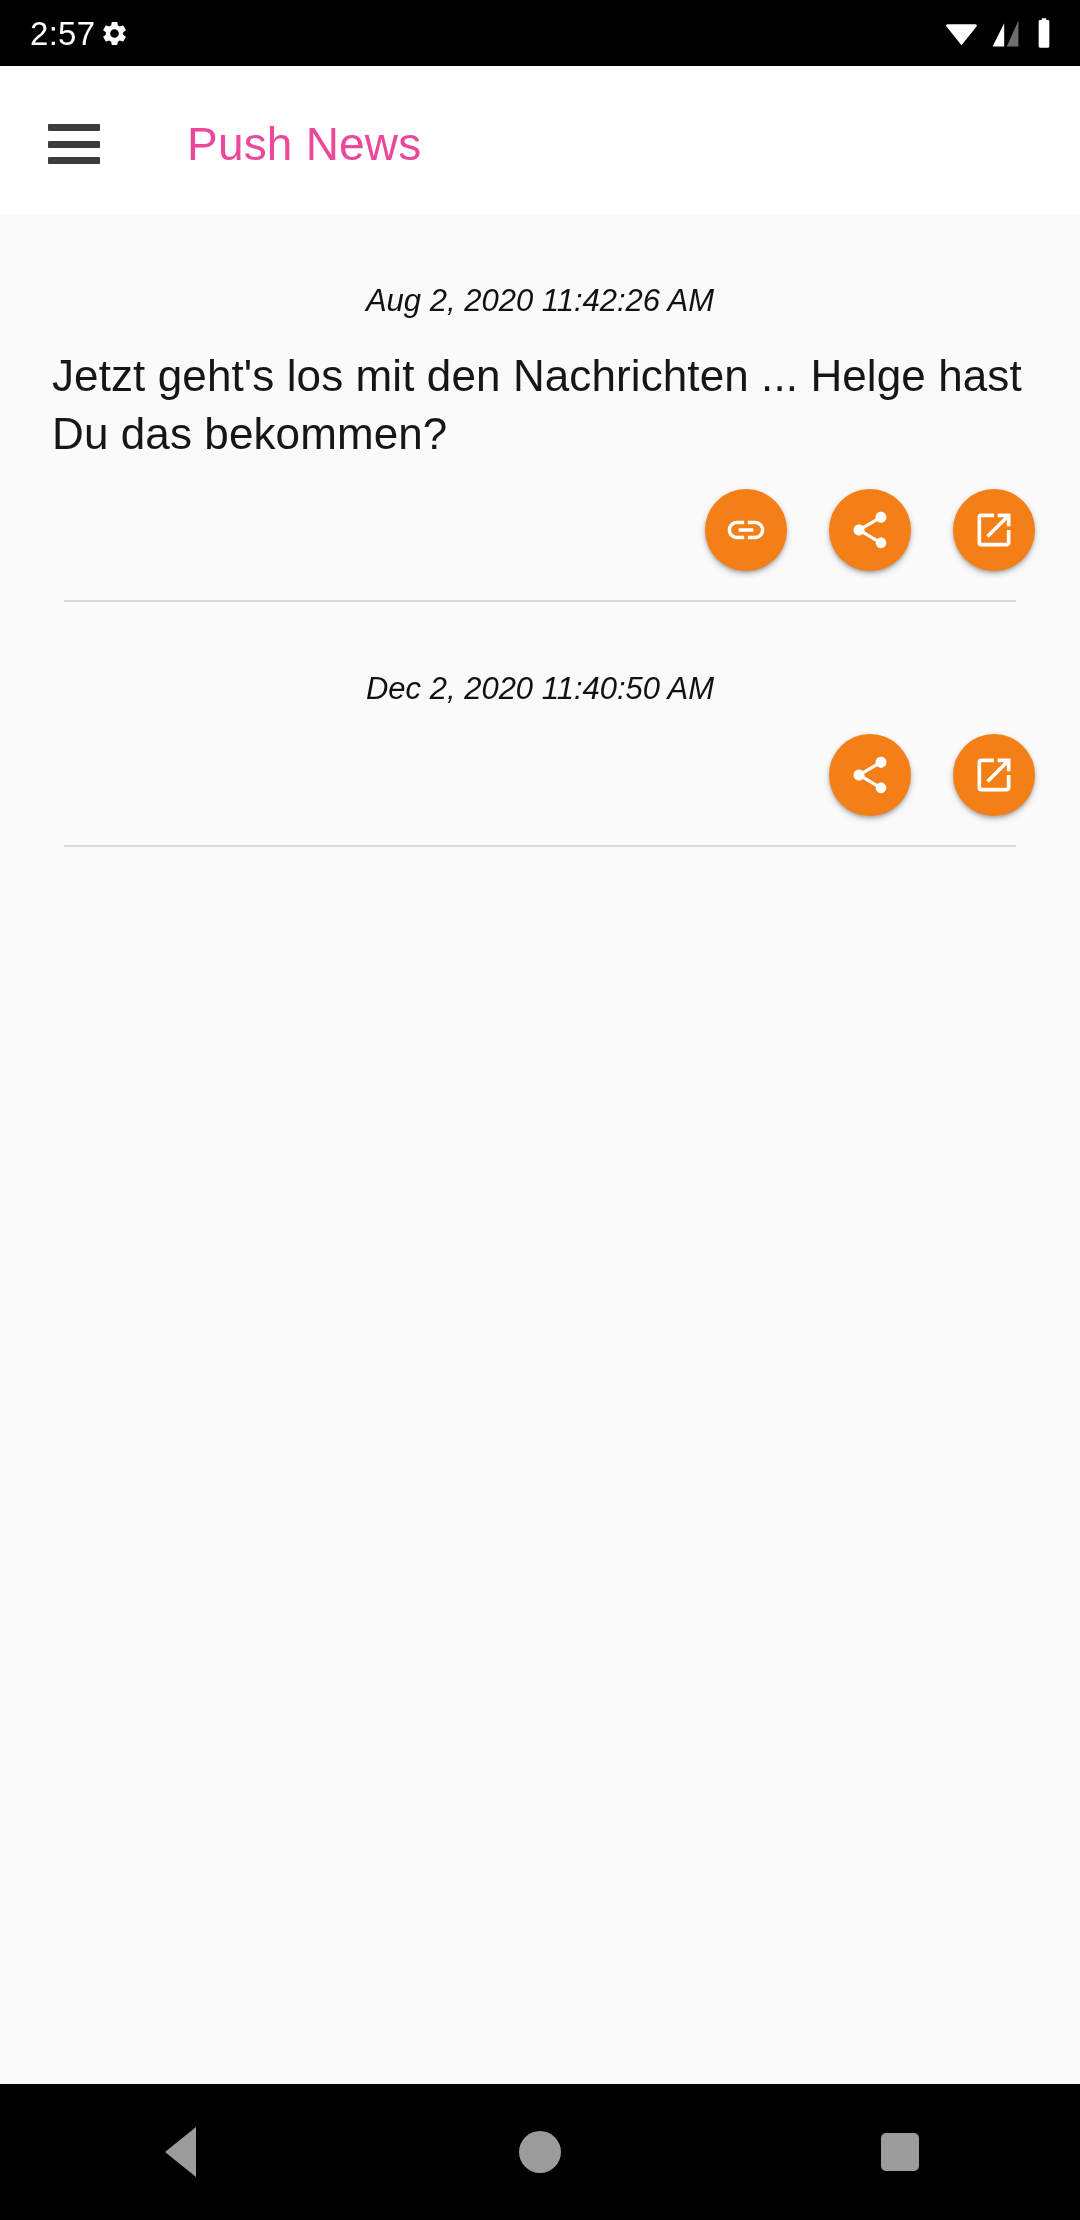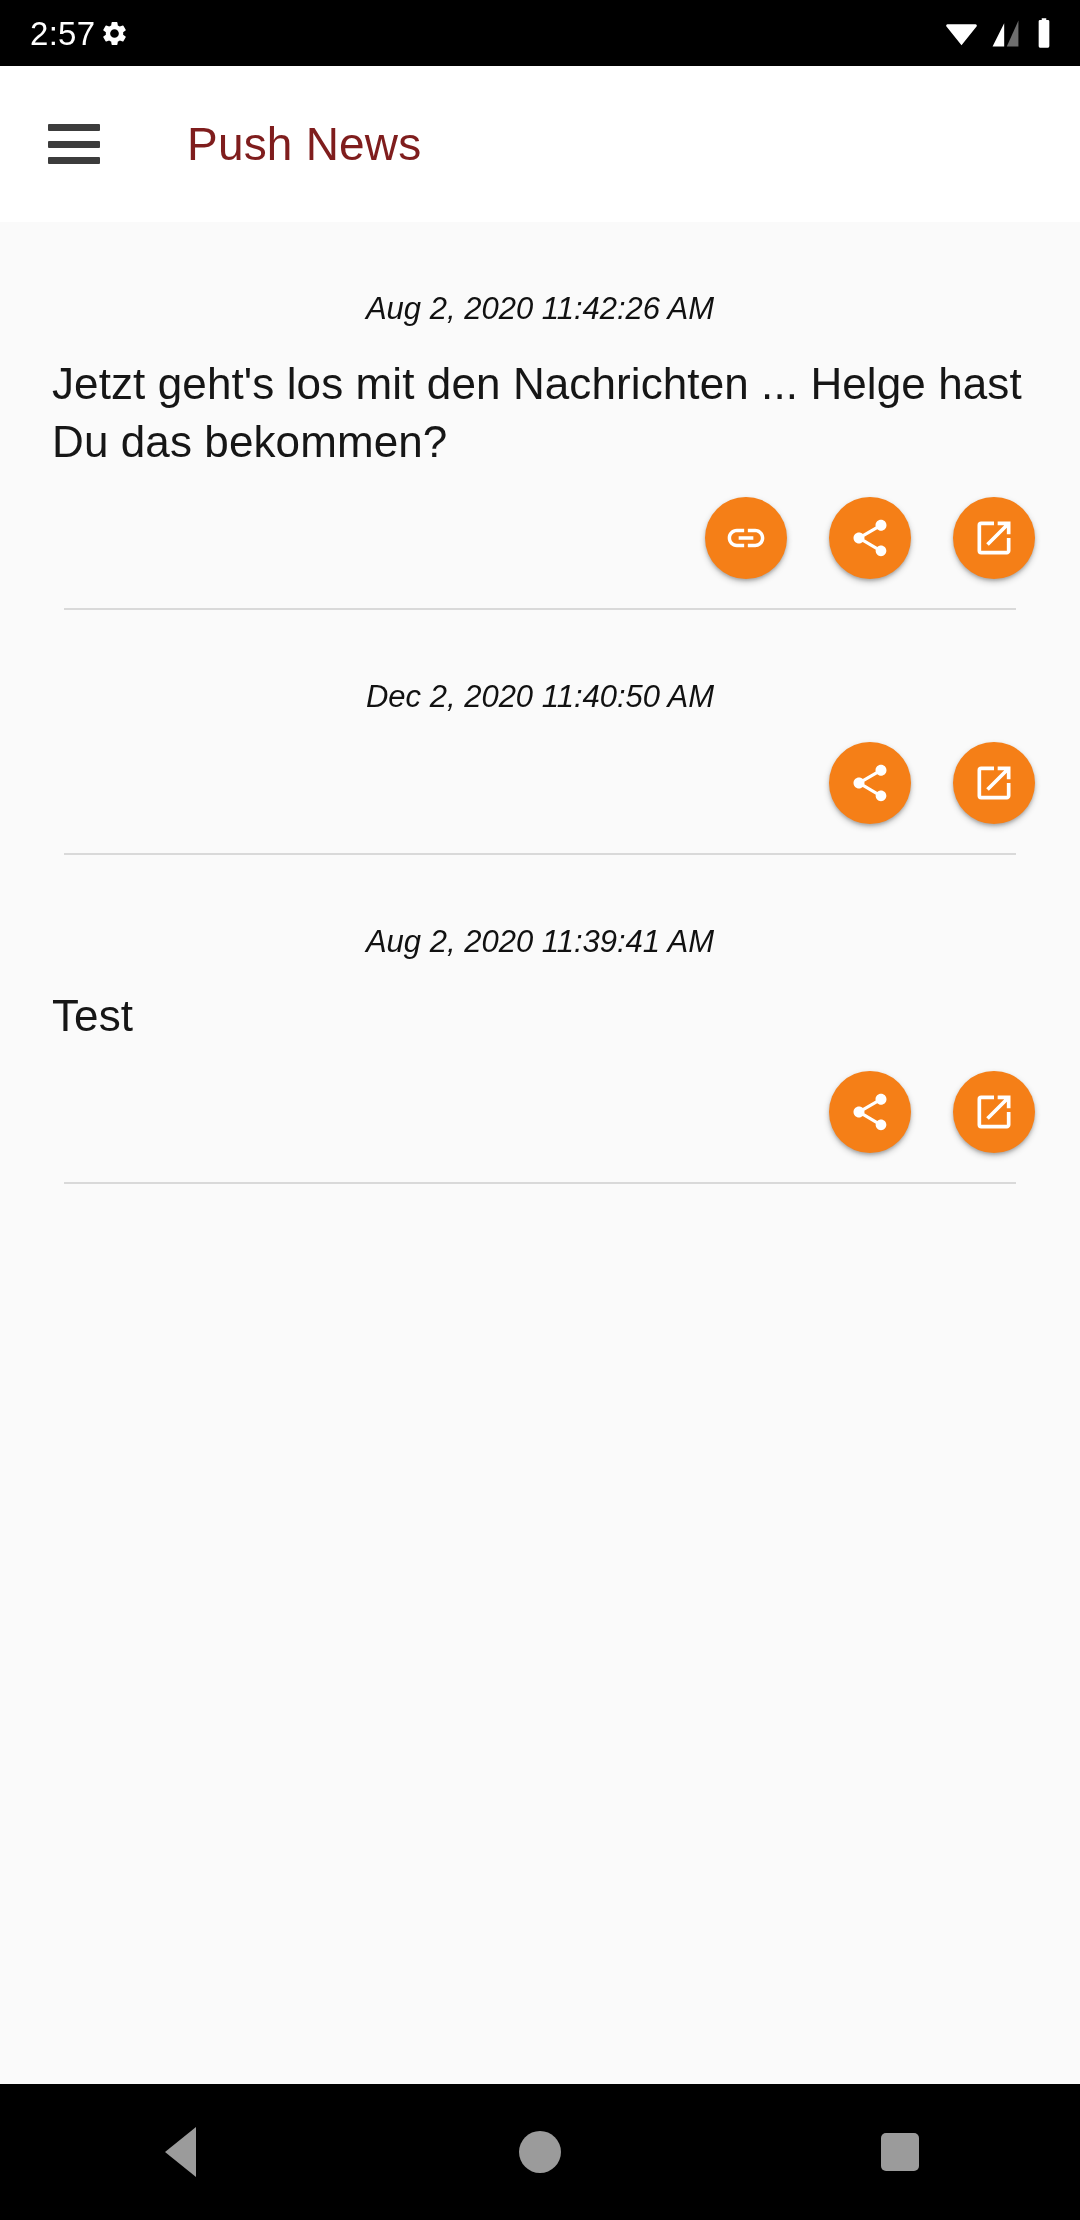--- a/index.html
+++ b/index.html
@@ -83,30 +83,30 @@
   .hamburger span {
     display: block;
     height: 7px;
     width: 100%;
     background: #3C3C3C;
     border-radius: 1px;
   }
   .app-title {
     margin-left: 87px;
     font-size: 46px;
-    color: #7f1d1d;
+    color: #ec4899;
     font-family: "Liberation Sans", sans-serif;
     line-height: 1;
     letter-spacing: 0.2px;
   }
 
   
   .news-list {
     position: absolute;
-    top: 222px; left: 0;
+    top: 214px; left: 0;
     width: 1080px;
     height: 1862px;
     background: #FAFAFA;
     overflow: hidden;
   }
   .news-item {
     position: relative;
     box-sizing: border-box;
     padding: 0 44px;
   }
@@ -287,41 +287,20 @@
           <span>
             <svg width="44" height="44" viewBox="0 0 24 24" aria-hidden="true">
               <path fill="#FFFFFF" d="M19 19H5V5h7V3H5a2 2 0 0 0-2 2v14a2 2 0 0 0 2 2h14c1.1 0 2-.9 2-2v-7h-2v7zM14 3v2h3.59l-9.83 9.83 1.41 1.41L19 6.41V10h2V3h-7z"></path>
             </svg>
           </span>
         </button>
       </div>
       <div class="divider"></div>
     </div>
 
-    <div class="news-item">
-      <div class="news-timestamp">Aug 2, 2020 11:39:41 AM</div>
-      <div class="news-body">Test</div>
-      <div class="news-actions">
-        <button class="fab">
-          <span>
-            <svg width="44" height="44" viewBox="0 0 24 24" aria-hidden="true">
-              <path fill="#FFFFFF" d="M18 16.08c-.76 0-1.44.3-1.96.77L8.91 12.7c.05-.23.09-.46.09-.7s-.04-.47-.09-.7l7.05-4.11c.54.5 1.25.81 2.04.81 1.66 0 3-1.34 3-3s-1.34-3-3-3-3 1.34-3 3c0 .24.04.47.09.7L8.04 9.81C7.5 9.31 6.79 9 6 9c-1.66 0-3 1.34-3 3s1.34 3 3 3c.79 0 1.5-.31 2.04-.81l7.12 4.16c-.05.21-.08.43-.08.65 0 1.61 1.31 2.92 2.92 2.92s2.92-1.31 2.92-2.92-1.31-2.92-2.92-2.92z"></path>
-            </svg>
-          </span>
-        </button>
-        <button class="fab">
-          <span>
-            <svg width="44" height="44" viewBox="0 0 24 24" aria-hidden="true">
-              <path fill="#FFFFFF" d="M19 19H5V5h7V3H5a2 2 0 0 0-2 2v14a2 2 0 0 0 2 2h14c1.1 0 2-.9 2-2v-7h-2v7zM14 3v2h3.59l-9.83 9.83 1.41 1.41L19 6.41V10h2V3h-7z"></path>
-            </svg>
-          </span>
-        </button>
-      </div>
-      <div class="divider"></div>
-    </div>
 
   </div>
 
   <div class="nav-bar">
     <div class="nav-btn">
       <span class="nav-back"></span>
     </div>
     <div class="nav-btn">
       <span class="nav-home"></span>
     </div>

